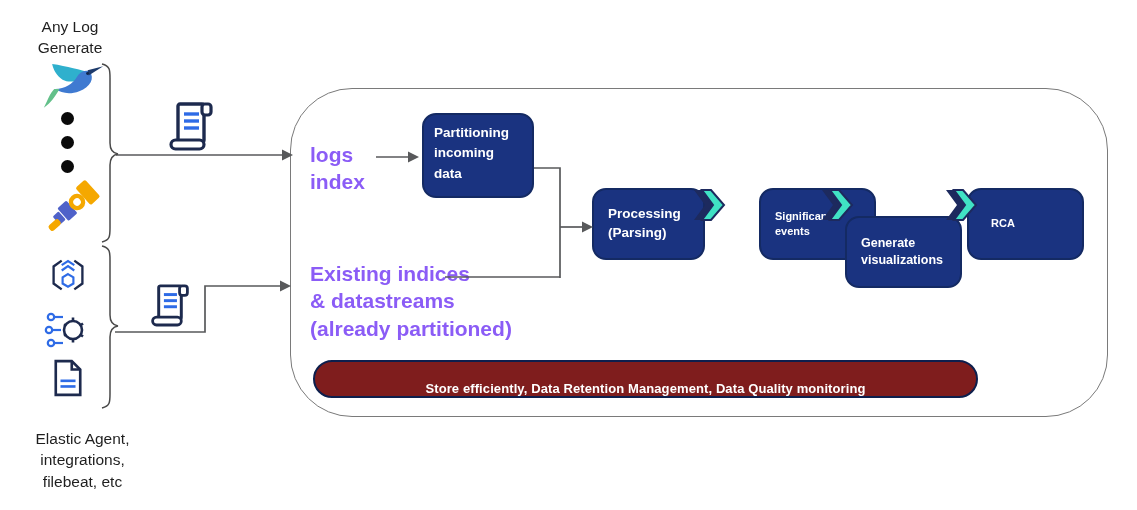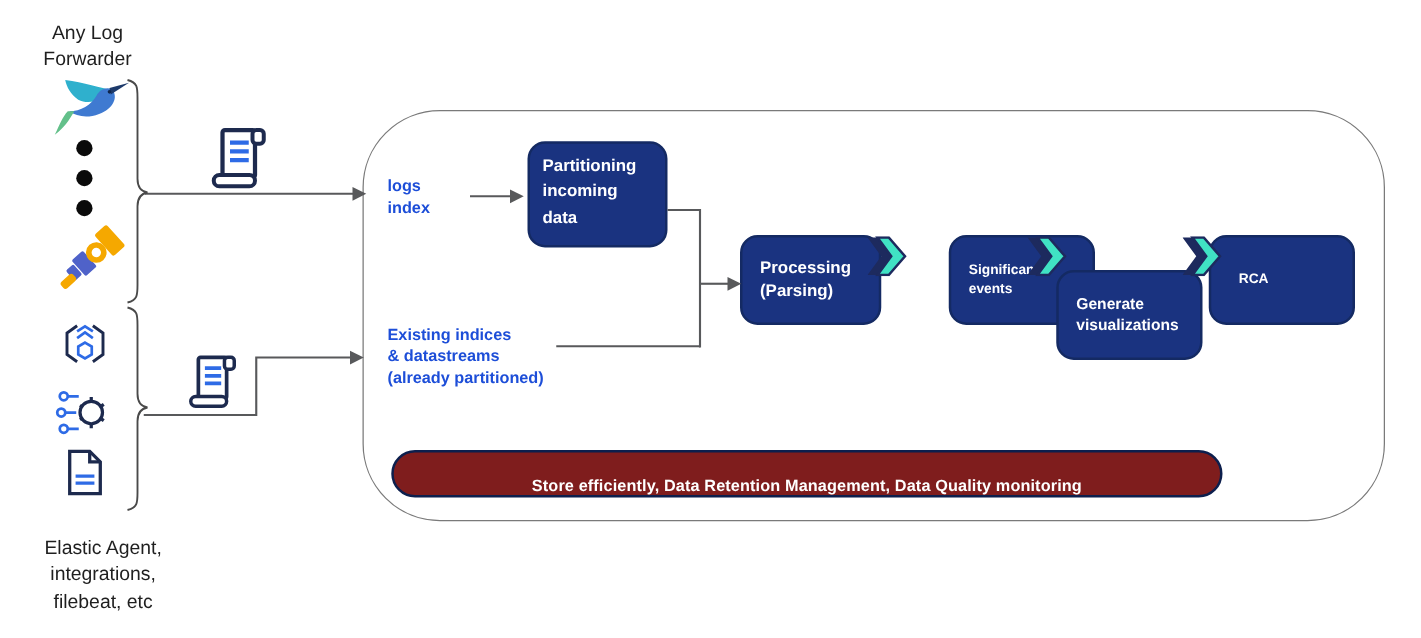--- a/index.html
+++ b/index.html
@@ -9,21 +9,21 @@
   }
   .abs{position:absolute;}
   .pre{white-space:pre-line;}
   
   .src-label{
     color:#1f1f1f;font-size:15.5px;font-weight:500;line-height:1.38;
     text-align:center;
   }
   
   .gray-label{
-    color:#1d4ed8;font-size:13px;font-weight:700;line-height:1.3;
+    color:#8b5cf6;font-size:21px;font-weight:700;line-height:1.3;
   }
   
   .container-outline{
     left:290px;top:88px;width:816px;height:327px;
     border:1.6px solid #7a7a7a;border-radius:62px;background:transparent;
   }
   .streams-title{
     left:597px;top:104px;width:250px;text-align:center;
     font-size:25px;font-weight:700;color:#0d0d0d;letter-spacing:.2px;
   }
@@ -86,21 +86,21 @@
     </g>
 
     <g stroke="#4a4a4a" stroke-width="1.5" fill="none">
       <path d="M102,64 C110,66 110,70 110,78 L110,143 C110,149 112,153 118,154 C112,155 110,159 110,165 L110,228 C110,236 110,240 102,242"></path>
     </g>
     <g stroke="#4a4a4a" stroke-width="1.5" fill="none">
       <path d="M102,246 C110,248 110,252 110,260 L110,315 C110,321 112,325 118,326 C112,327 110,331 110,337 L110,394 C110,402 110,406 102,408"></path>
     </g>
   </svg>
 
-  <div class="abs src-label pre" style="left:8px;top:16px;width:124px;">Any Log Forwarder</div>
+  <div class="abs src-label pre" style="left:8px;top:16px;width:124px;">Any Log Generate</div>
 
   <svg class="abs" style="left:40px;top:62px;" width="66" height="50" viewBox="0 0 60 48">
     <path d="M10,2 C24,4 38,8 46,10 C38,18 28,21 20,17 C14,13 11,7 10,2 Z" fill="#2fb0cd"></path>
     <path d="M46,9 C51,15 47,24 36,28 C27,31.5 19,30 13,26 C22,26 30,21 34,14 C36.5,9.5 41,7 46,9 Z" fill="#3f7ad1"></path>
     <path d="M17,26 C13,33 9,39 2,44 C6,36 8,30 12,26 Z" fill="#63c08a"></path>
     <path d="M44,8 L59,4 L45,13 Z" fill="#1d3a6b"></path>
     <circle cx="44" cy="11" r="1.4" fill="#10254a"></circle>
   </svg>
 
   <div class="abs dot" style="left:61px;top:112px;"></div>

